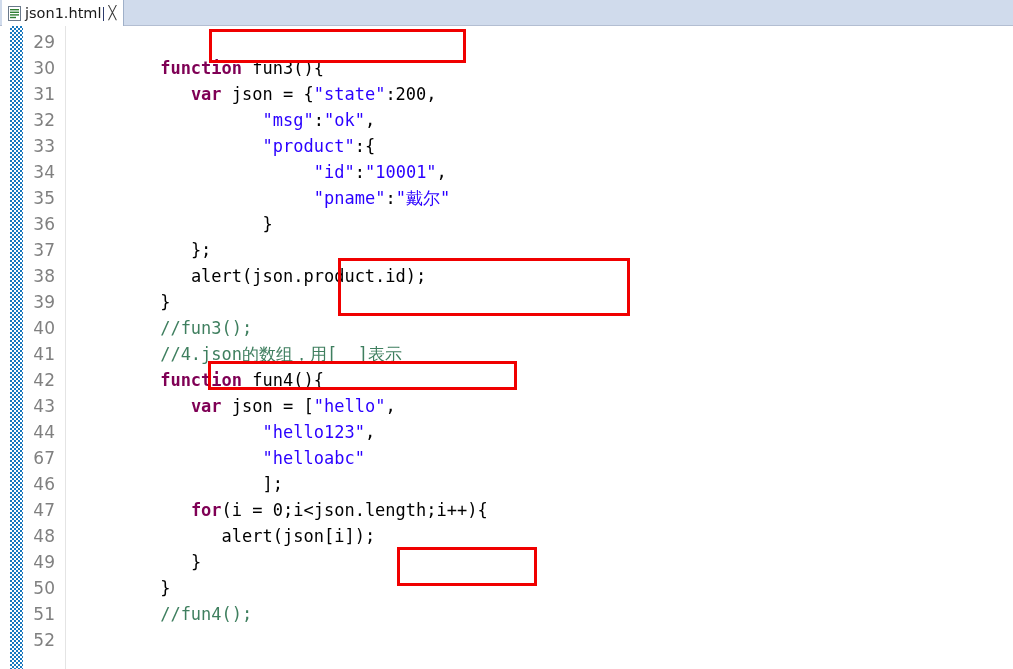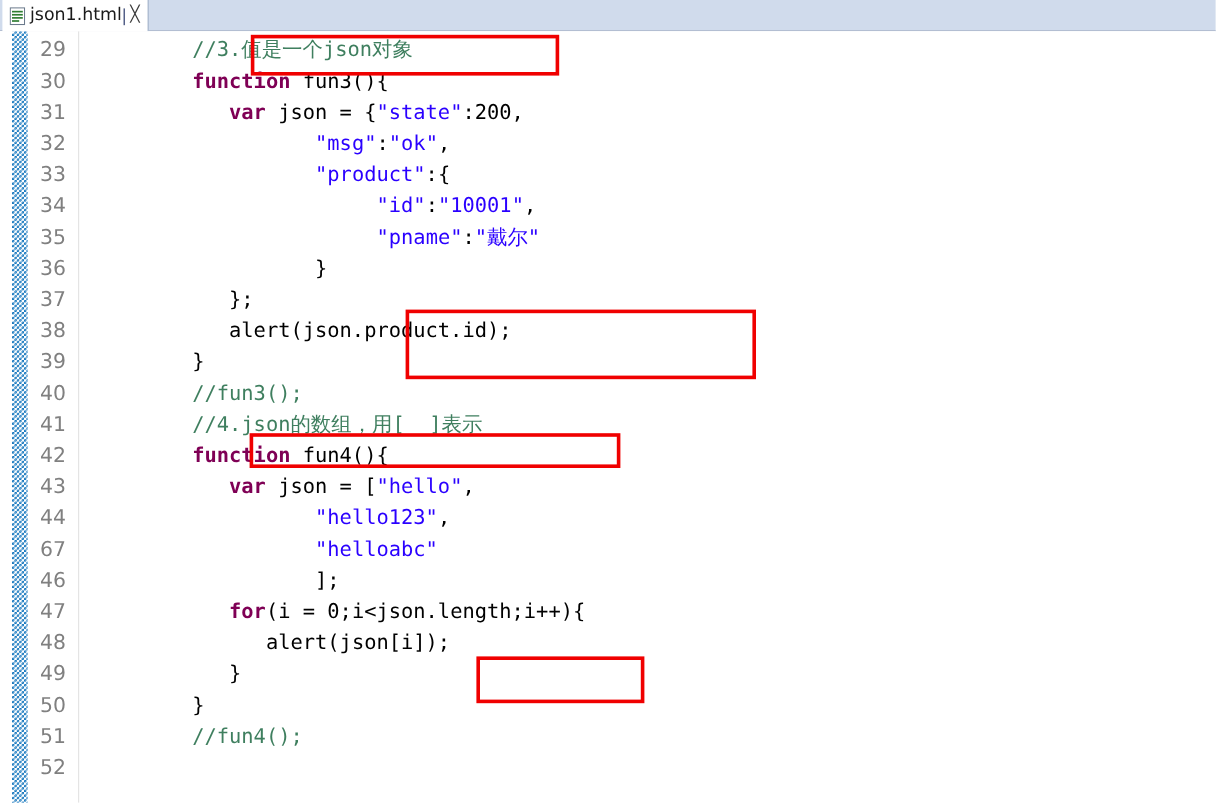--- a/index.html
+++ b/index.html
@@ -202,21 +202,20 @@
       <div class="lineno" style="top: 445px;">46</div>
       <div class="lineno" style="top: 471px;">47</div>
       <div class="lineno" style="top: 497px;">48</div>
       <div class="lineno" style="top: 523px;">49</div>
       <div class="lineno" style="top: 549px;">50</div>
       <div class="lineno" style="top: 575px;">51</div>
       <div class="lineno" style="top: 601px;">52</div>
     </div>
   <div id="gutter-sep"></div>
   <div id="code">
-      <div class="code-line" style="top: 3px; left: 92.16px;"><span class="tk-cmt">//3.值是一个json对象</span></div>
       <div class="code-line" style="top: 29px; left: 92.16px;"><span class="tk-kw">function</span><span class="tk-pun"> fun3(){</span></div>
       <div class="code-line" style="top: 55px; left: 122.88px;"><span class="tk-kw">var</span><span class="tk-pun"> json = {</span><span class="tk-str">"state"</span><span class="tk-pun">:200,</span></div>
       <div class="code-line" style="top: 81px; left: 194.56px;"><span class="tk-str">"msg"</span><span class="tk-pun">:</span><span class="tk-str">"ok"</span><span class="tk-pun">,</span></div>
       <div class="code-line" style="top: 107px; left: 194.56px;"><span class="tk-str">"product"</span><span class="tk-pun">:{</span></div>
       <div class="code-line" style="top: 133px; left: 245.76px;"><span class="tk-str">"id"</span><span class="tk-pun">:</span><span class="tk-str">"10001"</span><span class="tk-pun">,</span></div>
       <div class="code-line" style="top: 159px; left: 245.76px;"><span class="tk-str">"pname"</span><span class="tk-pun">:</span><span class="tk-str">"戴尔"</span></div>
       <div class="code-line" style="top: 185px; left: 194.56px;"><span class="tk-pun">}</span></div>
       <div class="code-line" style="top: 211px; left: 122.88px;"><span class="tk-pun">};</span></div>
       <div class="code-line" style="top: 237px; left: 122.88px;"><span class="tk-pun">alert(json.product.id);</span></div>
       <div class="code-line" style="top: 263px; left: 92.16px;"><span class="tk-pun">}</span></div>

